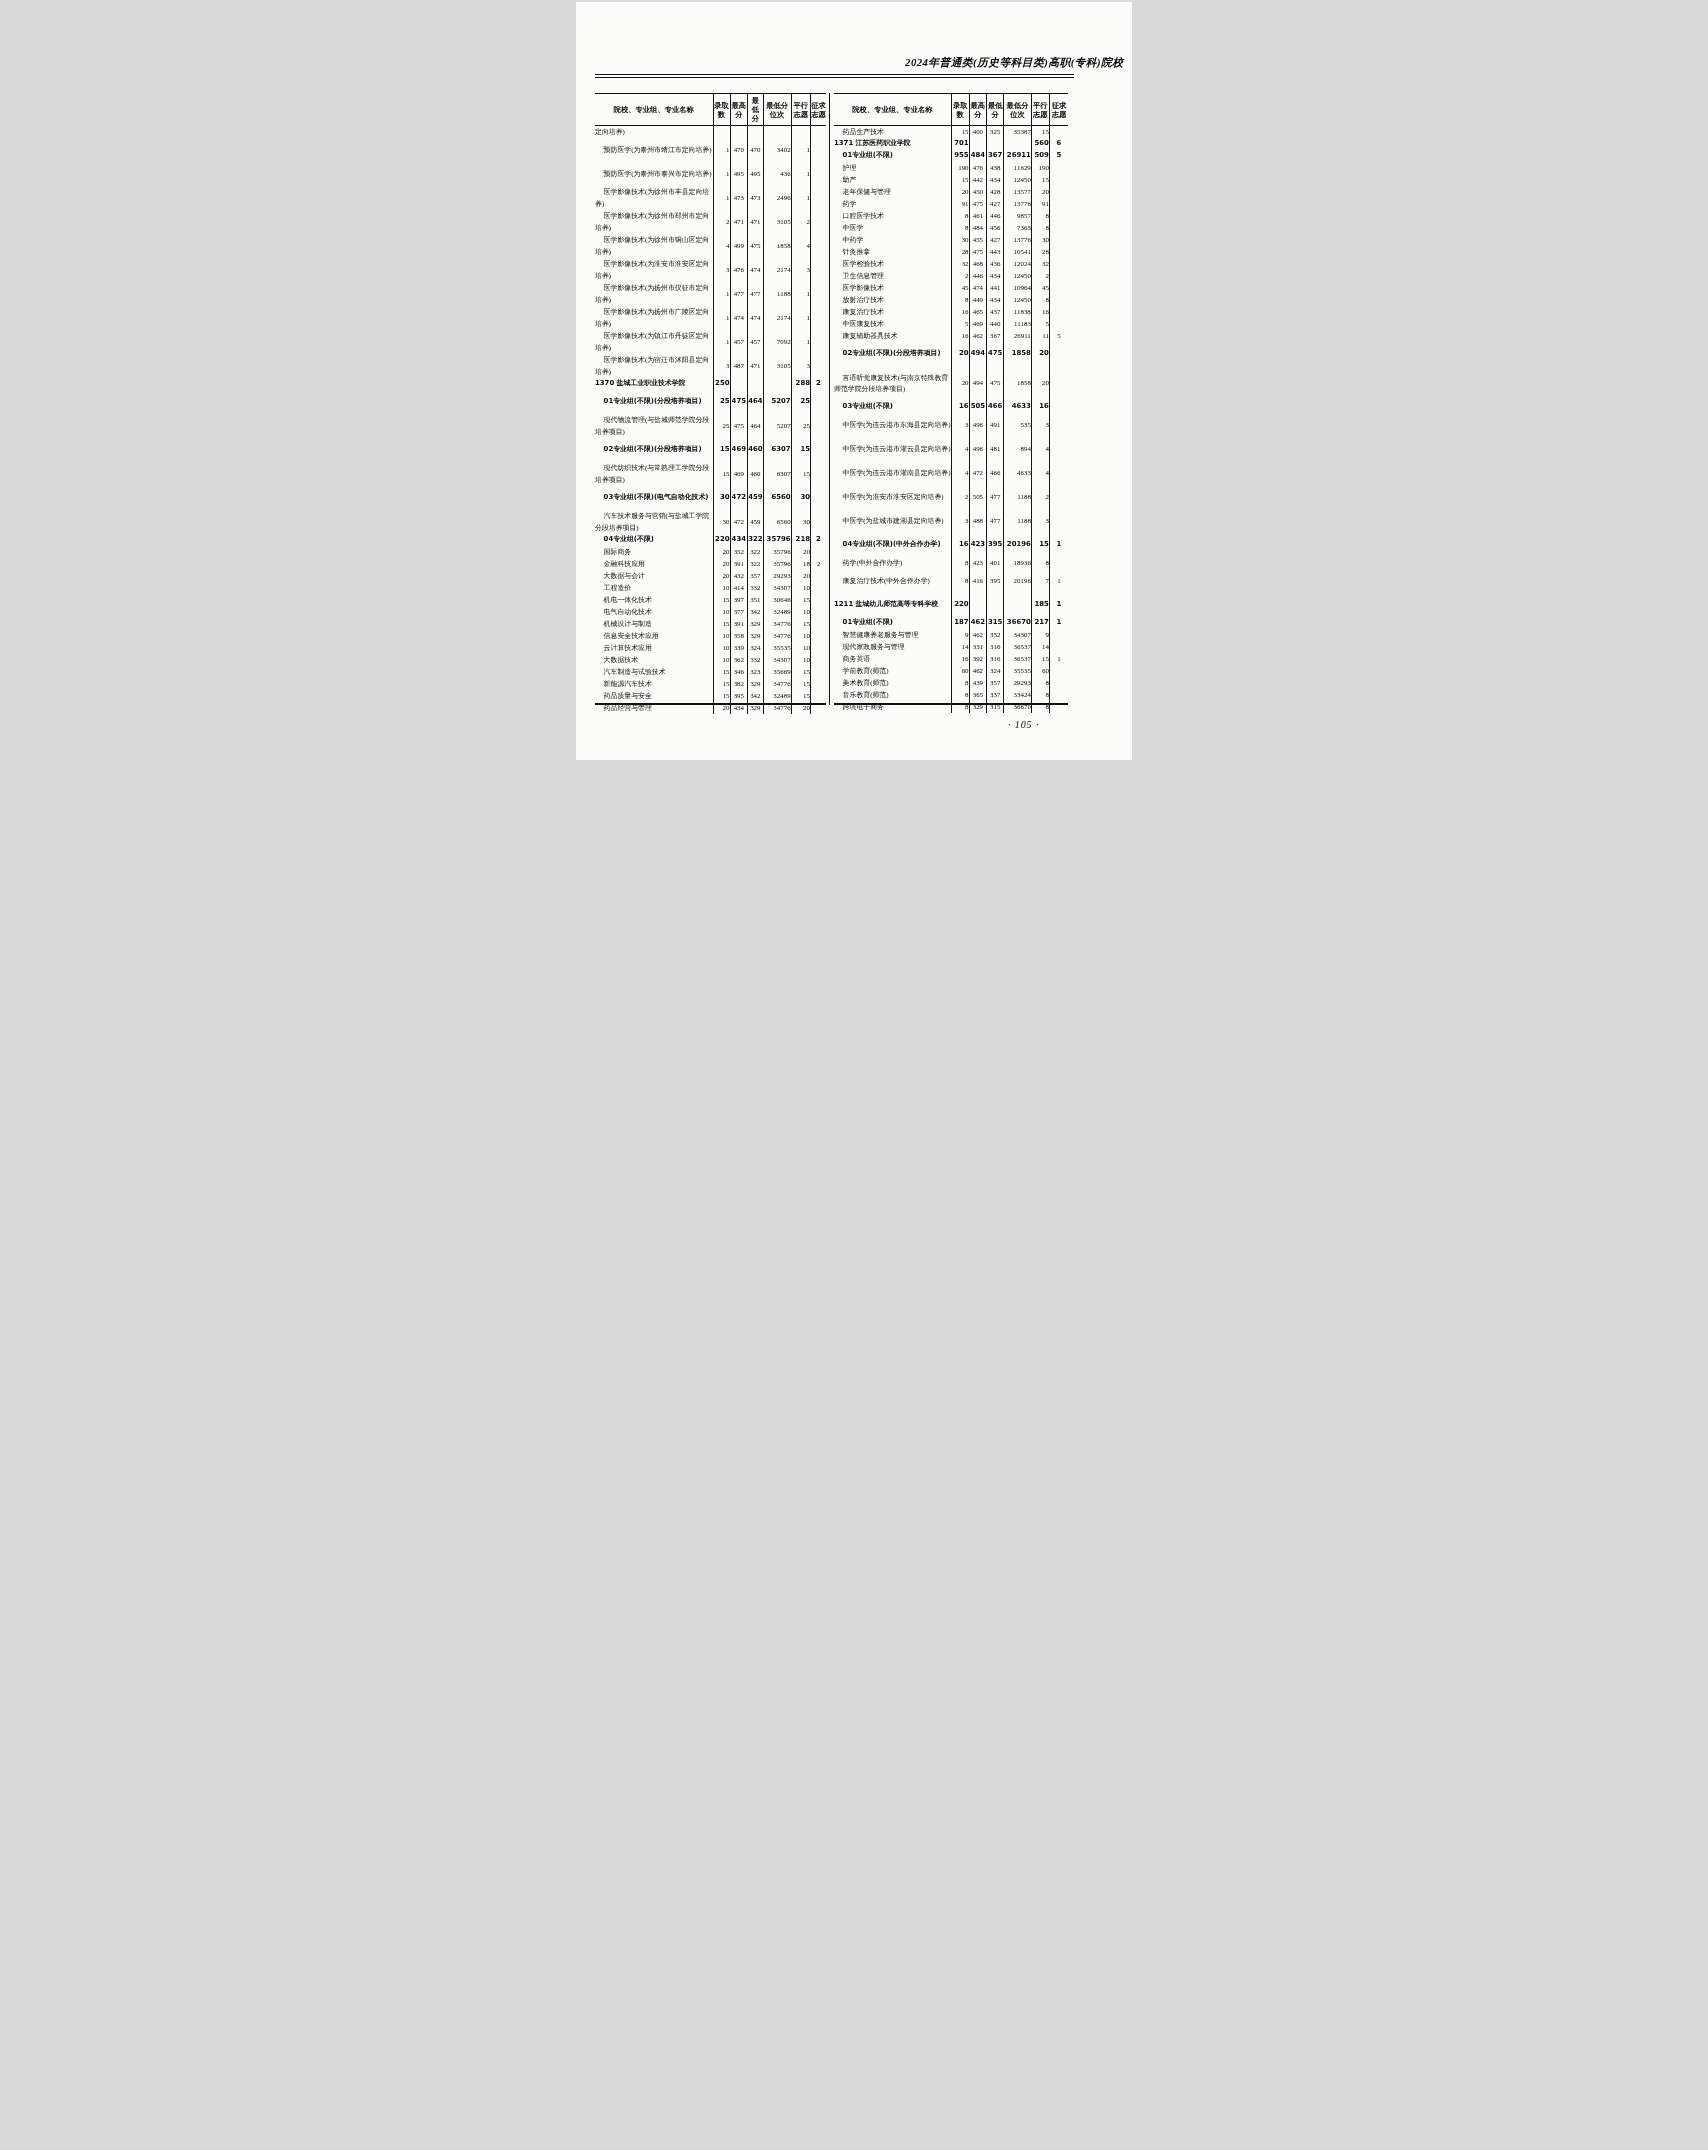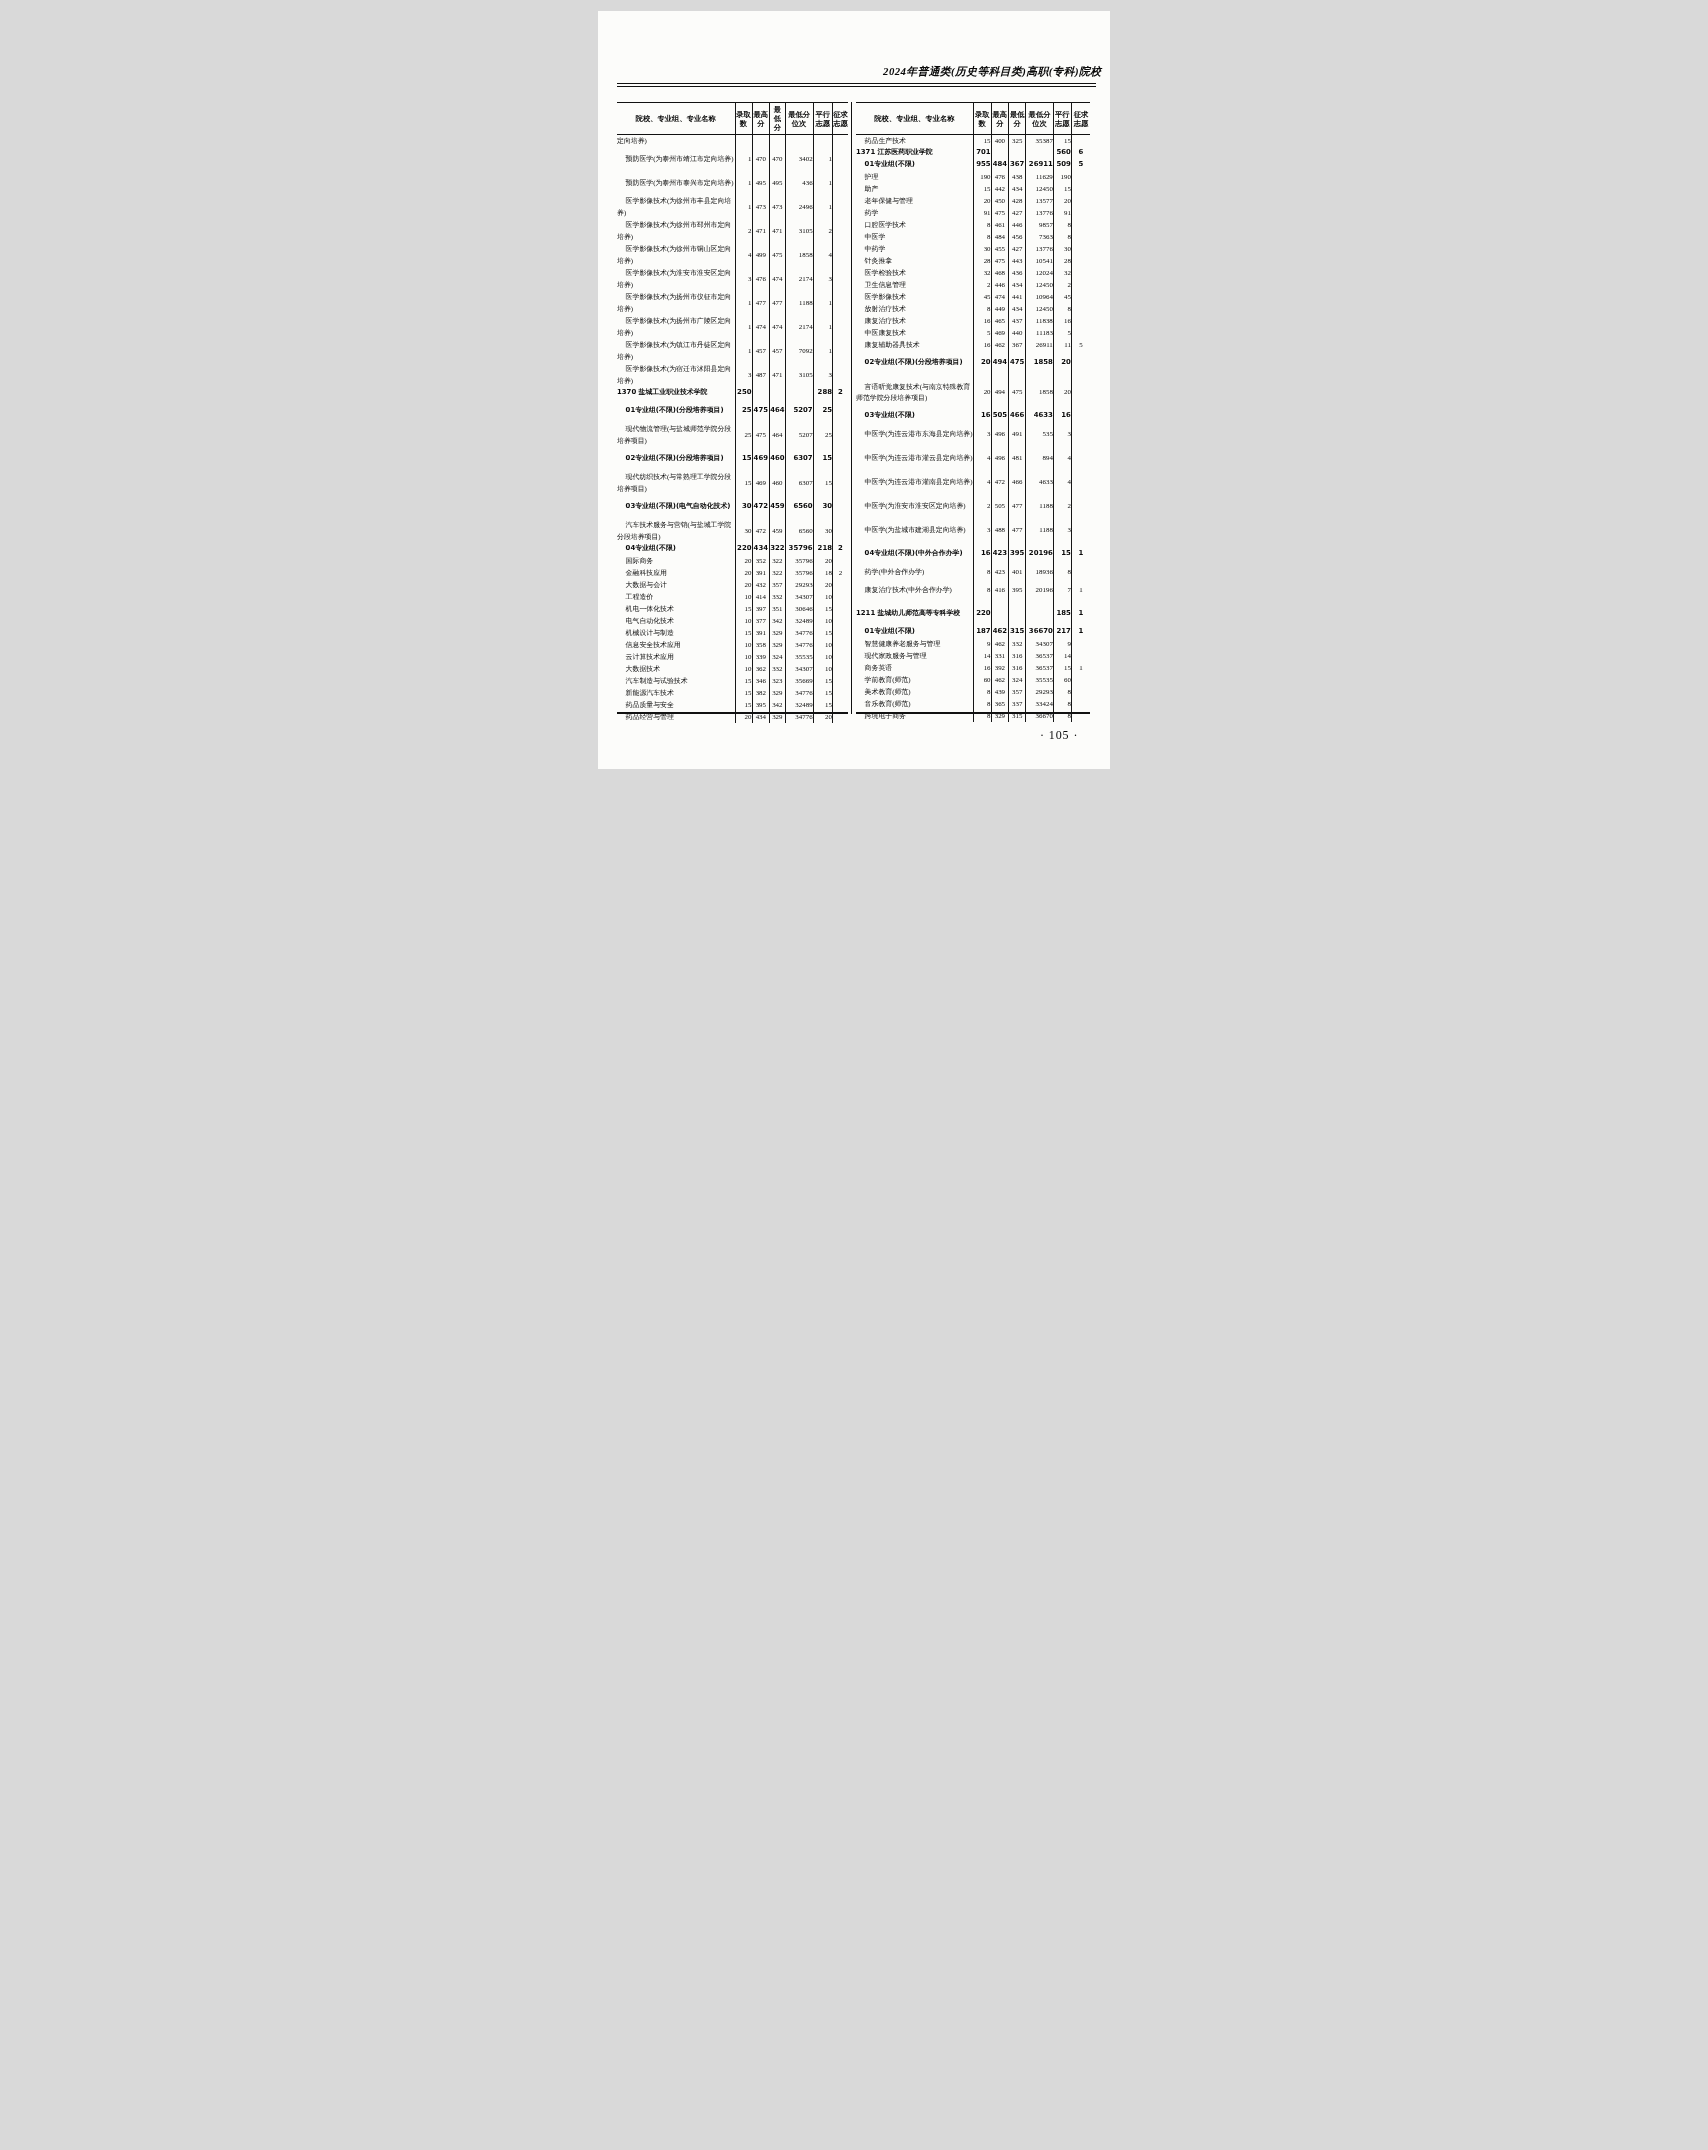--- a/index.html
+++ b/index.html
@@ -1,19 +1,19 @@
 <!DOCTYPE html>
 <html style="font-size:6.9px"><head>
 <meta charset="utf-8">
 <style>
   html,body{margin:0;padding:0;background:#d9d9d9;}
   .page{
     position:relative;
-    width:512px;height:758px;
-    margin:11px auto;
+    width:556px;height:758px;
+    margin:2px auto;
     background:#fcfcfa;
     color:#0a0a0a;
     font-family:"Liberation Serif","DejaVu Serif",serif;
     overflow:hidden;
   }
   .page-title{
     position:absolute;
     top:54px;right:8.6px;
     font-size:10.8px;line-height:13px;
     font-weight:700;font-style:italic;
@@ -71,23 +71,24 @@
     left:253px;top:91px;width:1.3px;height:612px;
     background:#111;
   }
   .bottom-rule{
     position:absolute;top:701px;height:1.9px;background:#111;
   }
   .bottom-rule.l{left:19px;width:231px;}
   .bottom-rule.r{left:258px;width:234px;}
   .page-number{
     position:absolute;
-    top:717px;left:442px;
-    font-size:12px;letter-spacing:0.9px;
+    top:717px;left:432px;
+    font-size:10px;letter-spacing:0.9px;
     font-family:"Liberation Serif","DejaVu Serif",serif;
+    font-style:italic;
   }
 </style>
 </head>
 <body>
 
 <div class="page">
 
   <div class="page-title">2024年普通类(历史等科目类)高职(专科)院校</div>
   <div class="double-rule"></div>
 

